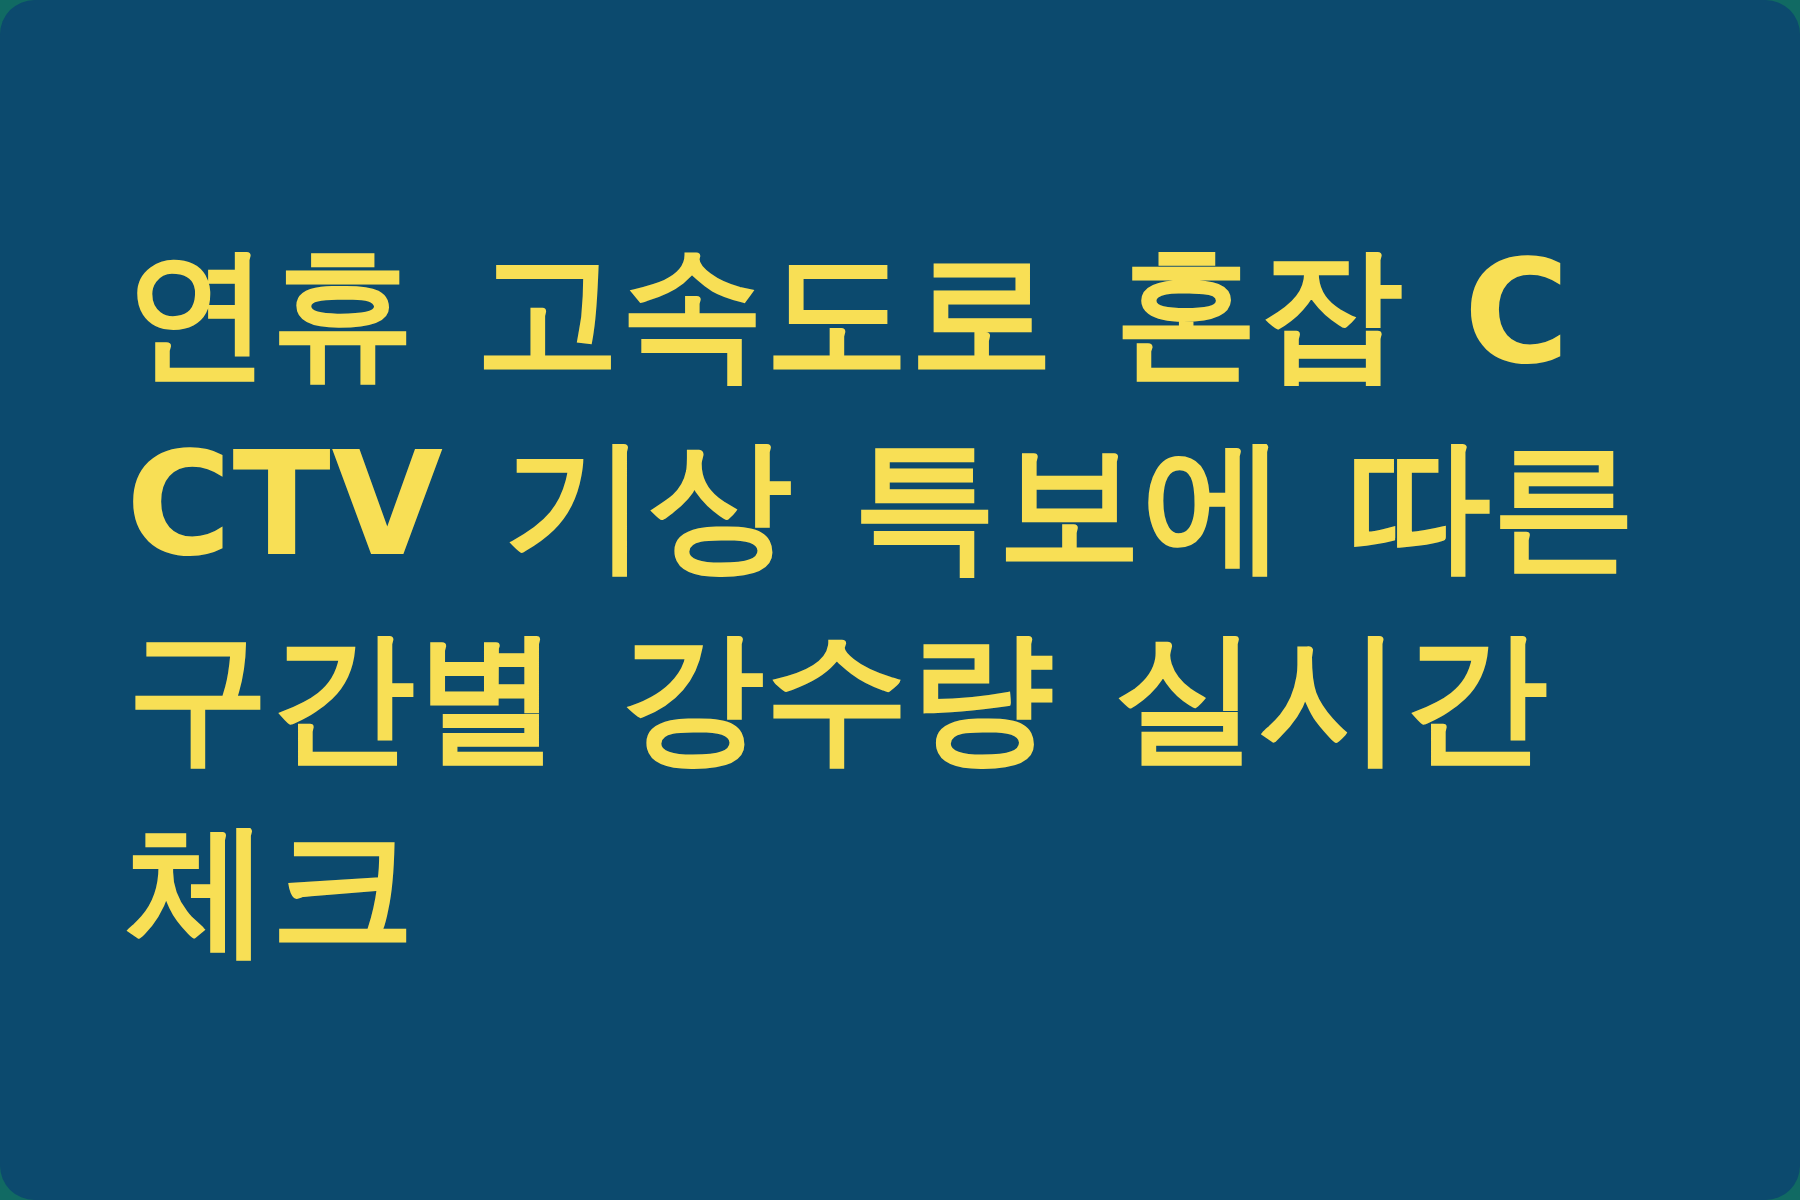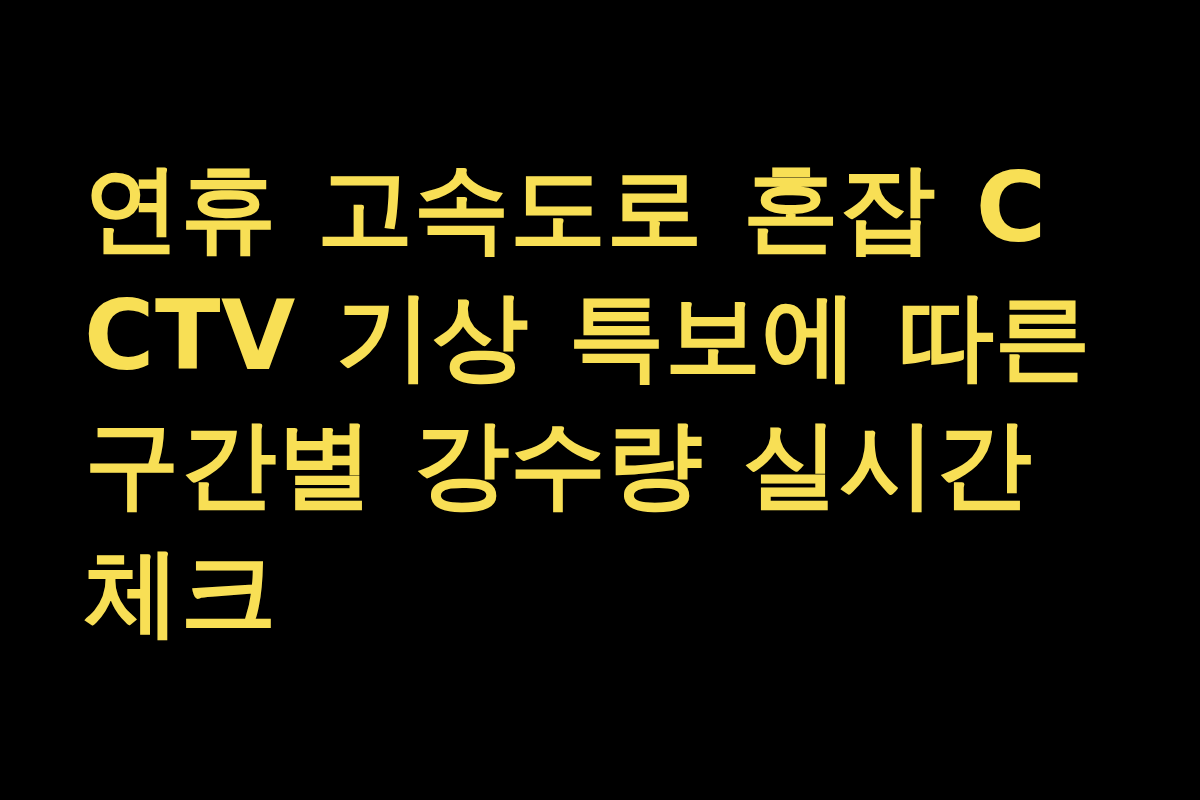--- a/index.html
+++ b/index.html
@@ -13,26 +13,27 @@
     overflow: hidden;
     background: #116a63;
     font-family: "Liberation Sans", "DejaVu Sans", sans-serif;
   }
 
   .banner {
     position: relative;
     box-sizing: border-box;
     width: 1200px;
     height: 800px;
-    background: #000000;
+    background: #0c4a6e;
     display: flex;
     flex-direction: column;
     align-items: flex-start;
     justify-content: center;
     padding: 0 84px;
+    border-radius: 23px;
   }
 
   .banner-headline {
     margin: 0;
     padding: 0;
     color: #f8df55;
     font-family: "DejaVu Sans", "Liberation Sans", sans-serif;
     font-size: 96px;
     font-weight: 700;
     line-height: 128px;

